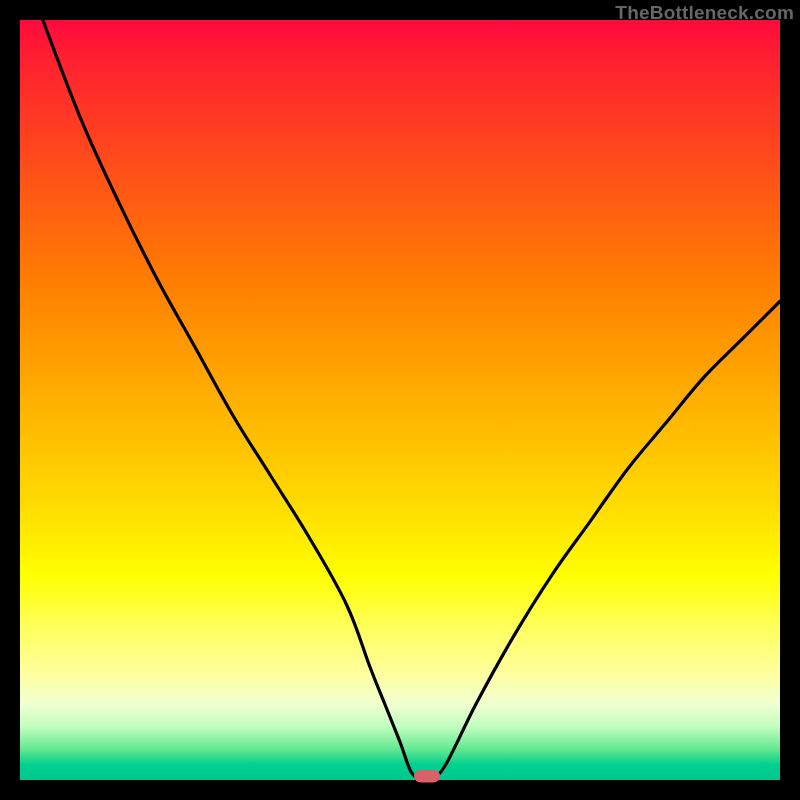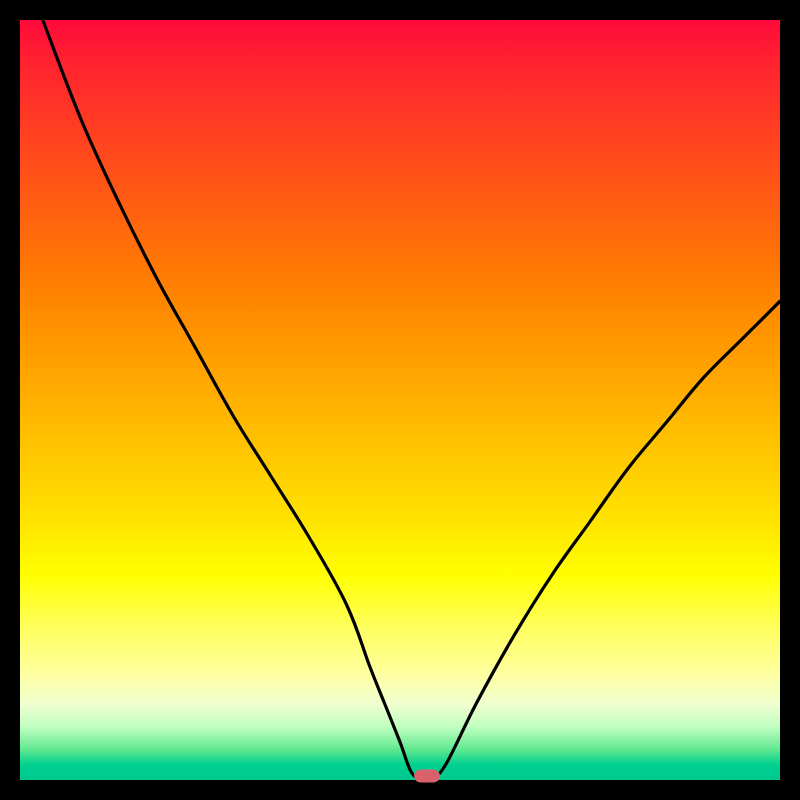--- a/index.html
+++ b/index.html
@@ -58,19 +58,20 @@
       height: 13px;
       background: #d9626a;
       border-radius: 7px;
       transform: translate(-50%, -50%);
     }
   </style>
 </head>
 <body>
 
 <div class="chart-container">
+  <span class="watermark">TheBottleneck.com</span>
   <div class="plot-area">
     <svg class="curve-svg" viewBox="0 0 760 760" preserveAspectRatio="none">
       <path id="curve-path" fill="none" stroke="#000" stroke-width="3.2" stroke-linecap="round" stroke-linejoin="round" d="M 22.8 0.0 C 29.6 17.8, 47.1 66.0, 60.8 98.8 C 74.5 131.6, 85.1 153.7, 98.8 182.4 C 112.5 211.1, 123.1 232.4, 136.8 258.4 C 150.5 284.4, 161.1 302.2, 174.8 326.8 C 188.5 351.4, 199.1 371.9, 212.8 395.2 C 226.5 418.5, 237.1 434.1, 250.8 456.0 C 264.5 477.9, 275.1 493.5, 288.8 516.8 C 302.5 540.1, 315.9 561.9, 326.8 585.2 C 337.7 608.5, 342.8 628.2, 349.6 646.0 C 356.4 663.8, 359.3 670.3, 364.8 684.0 C 370.3 697.7, 375.2 709.7, 380.0 722.0 C 384.8 734.3, 387.3 745.6, 391.4 752.4 C 395.5 759.2, 399.4 758.6, 402.8 760.0 C 406.2 761.4, 406.3 762.7, 410.4 760.0 C 414.5 757.3, 417.4 758.5, 425.6 744.8 C 433.8 731.1, 443.7 707.3, 456.0 684.0 C 468.3 660.7, 480.3 638.9, 494.0 615.6 C 507.7 592.3, 518.3 575.3, 532.0 554.8 C 545.7 534.3, 556.3 520.8, 570.0 501.6 C 583.7 482.4, 594.3 466.2, 608.0 448.4 C 621.7 430.6, 632.3 419.2, 646.0 402.8 C 659.7 386.4, 670.3 372.2, 684.0 357.2 C 697.7 342.2, 708.3 332.9, 722.0 319.2 C 735.7 305.5, 753.2 288.0, 760.0 281.2"></path>
     </svg>
     <div id="marker" class="marker" style="left: 406.6px; top: 756px;"></div>
   </div>
 </div>
 
 </body></html>

